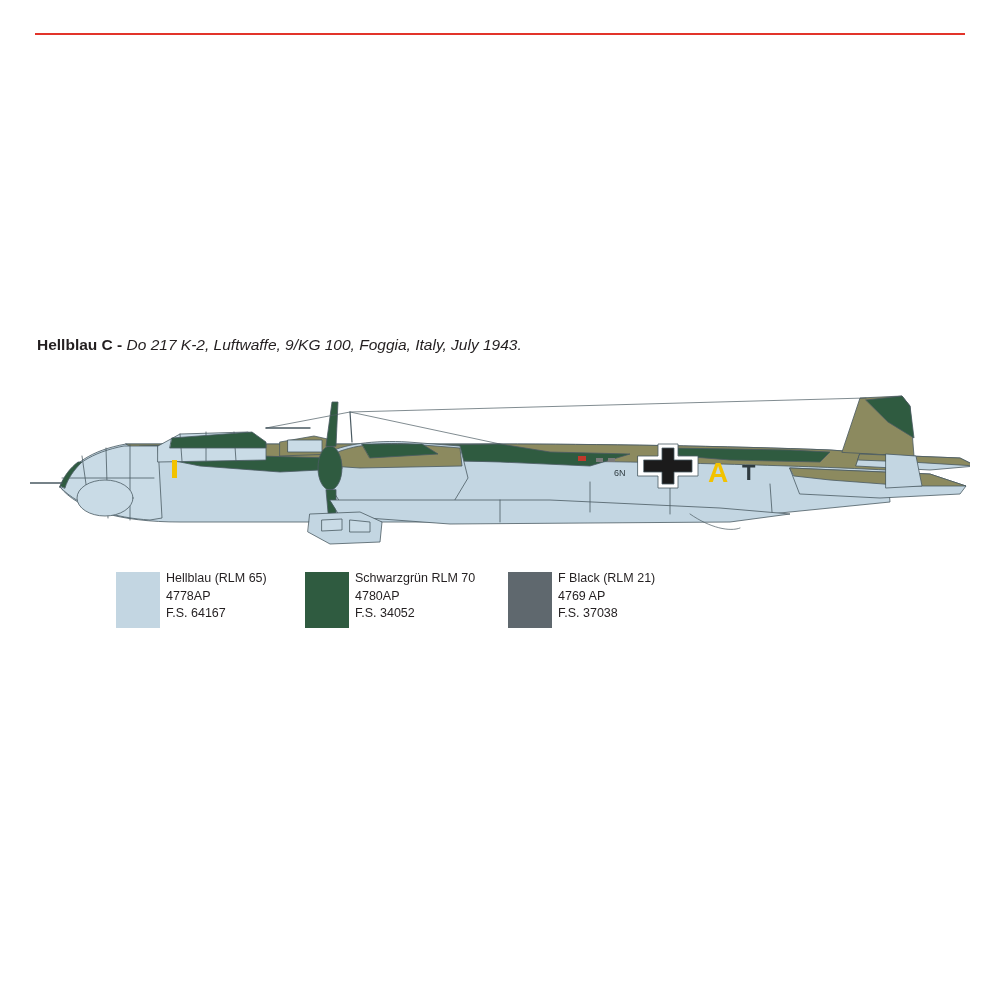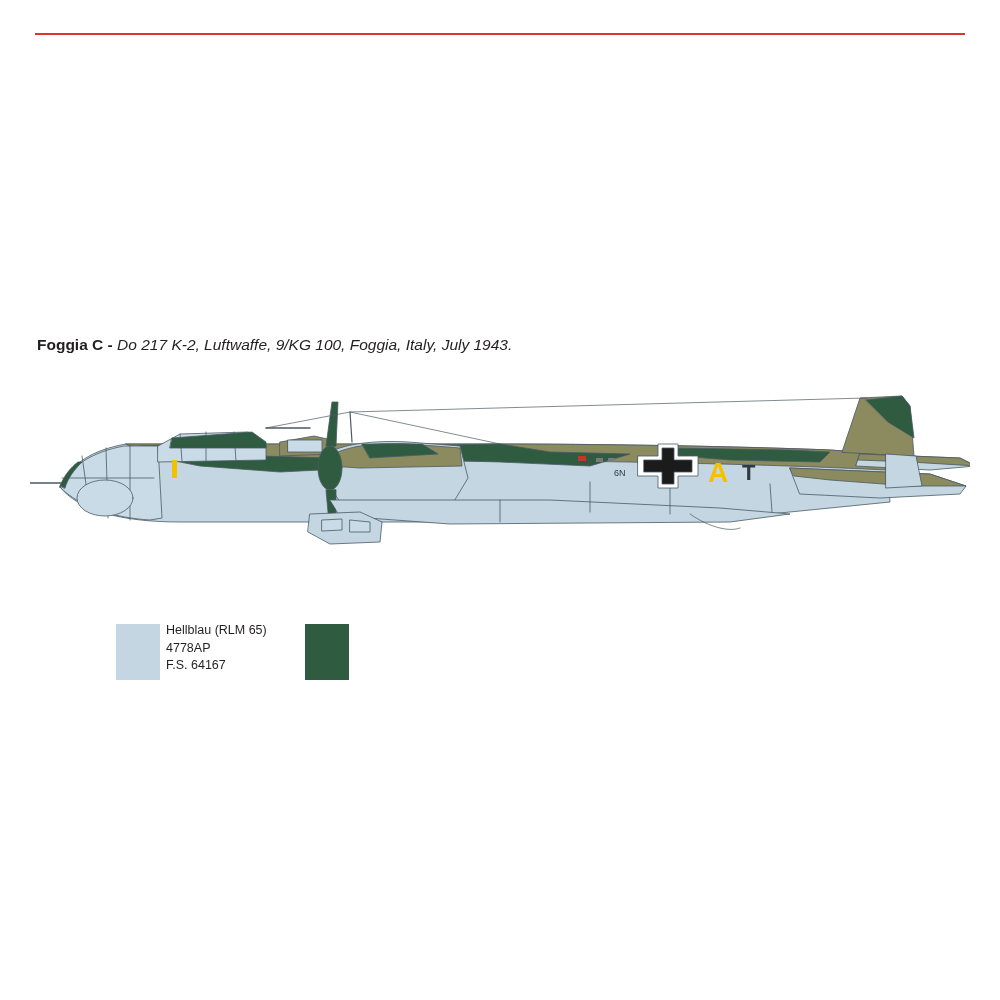--- a/index.html
+++ b/index.html
@@ -46,21 +46,21 @@
     top: 382px;
     width: 940px;
     height: 200px;
   }
   .profile svg { display: block; }
 
   
   .legend {
     position: absolute;
     left: 116px;
-    top: 624px;
+    top: 572px;
     width: 800px;
     height: 66px;
     padding-left: 46px;
   }
   .legend-item {
     position: absolute;
     top: 0;
     width: 200px;
     height: 66px;
   }
@@ -86,21 +86,21 @@
     white-space: nowrap;
   }
   .legend-text div { white-space: nowrap; }
 </style>
 </head>
 <body>
 
 <div class="top-rule"></div>
 
 <div class="caption">
-  <span class="ver">Foggia C -</span>
+  <span class="ver">Hellblau C -</span>
   <span class="desc">Do 217 K-2, Luftwaffe, 9/KG 100, Foggia, Italy, July 1943.</span>
 </div>
 
 <div class="profile">
 <svg viewBox="0 0 940 200" width="940" height="200" xmlns="http://www.w3.org/2000/svg">
   <g stroke="#4a5a62" stroke-width="0.8" stroke-linejoin="round" stroke-linecap="round">
 
     <path fill="#c3d6e2" d="M30,105 C40,82 62,68 96,62 L470,62 C560,62 700,64 800,68 L856,72 L860,120 L700,136 L420,140 L150,140 C90,140 48,128 30,105 Z"></path>
 
     <path fill="#8c8a5f" d="M96,62 L470,62 C560,62 700,64 800,68 L856,72 L856,88 C780,84 640,80 520,79 L160,79 C130,78 110,72 96,62 Z"></path>
@@ -182,14 +182,27 @@
   <div class="legend-item">
     <div class="swatch" style="background:#c3d6e2"></div>
     <div class="legend-text">
       <div>Hellblau (RLM 65)</div>
       <div>4778AP</div>
       <div>F.S. 64167</div>
     </div>
   </div>
   <div class="legend-item">
     <div class="swatch" style="background:#2f5b40"></div>
+    <div class="legend-text">
+      <div>Schwarzgrün RLM 70</div>
+      <div>4780AP</div>
+      <div>F.S. 34052</div>
+    </div>
+  </div>
+  <div class="legend-item">
+    <div class="swatch" style="background:#5f686e"></div>
+    <div class="legend-text">
+      <div>F Black (RLM 21)</div>
+      <div>4769 AP</div>
+      <div>F.S. 37038</div>
+    </div>
   </div>
 </div>
 
 </body></html>

